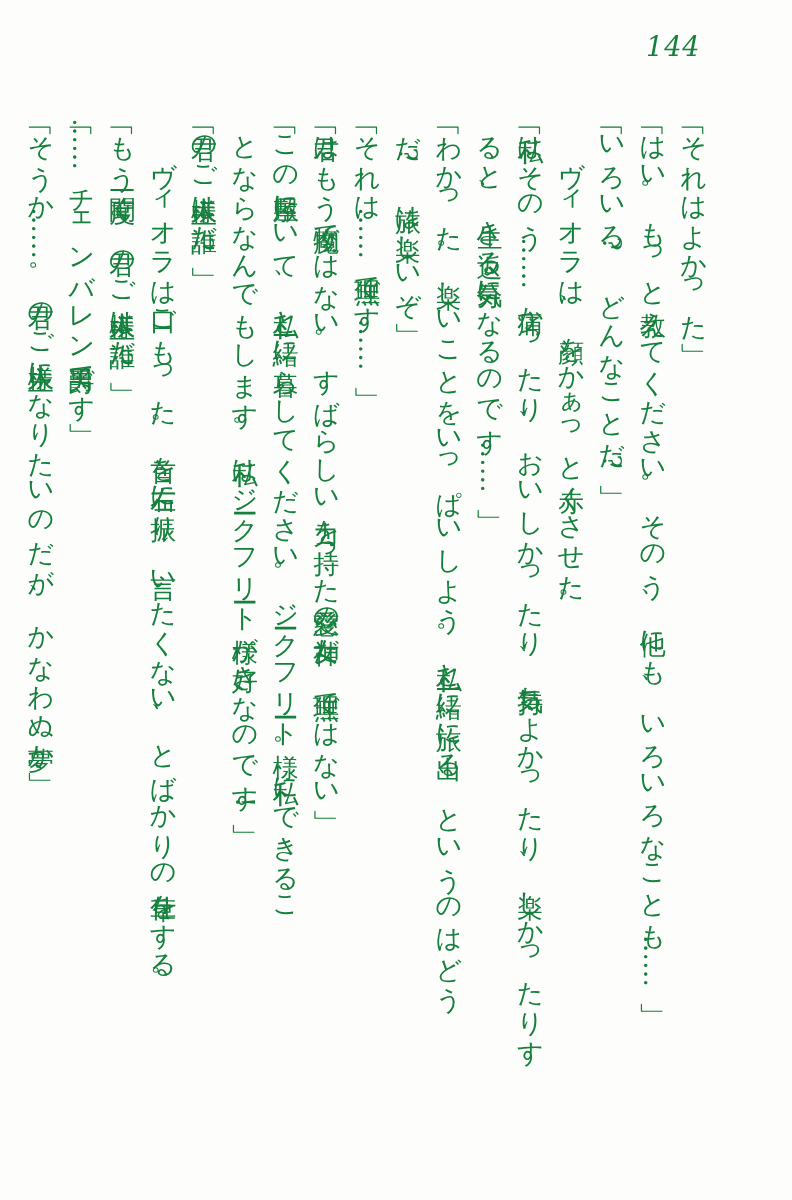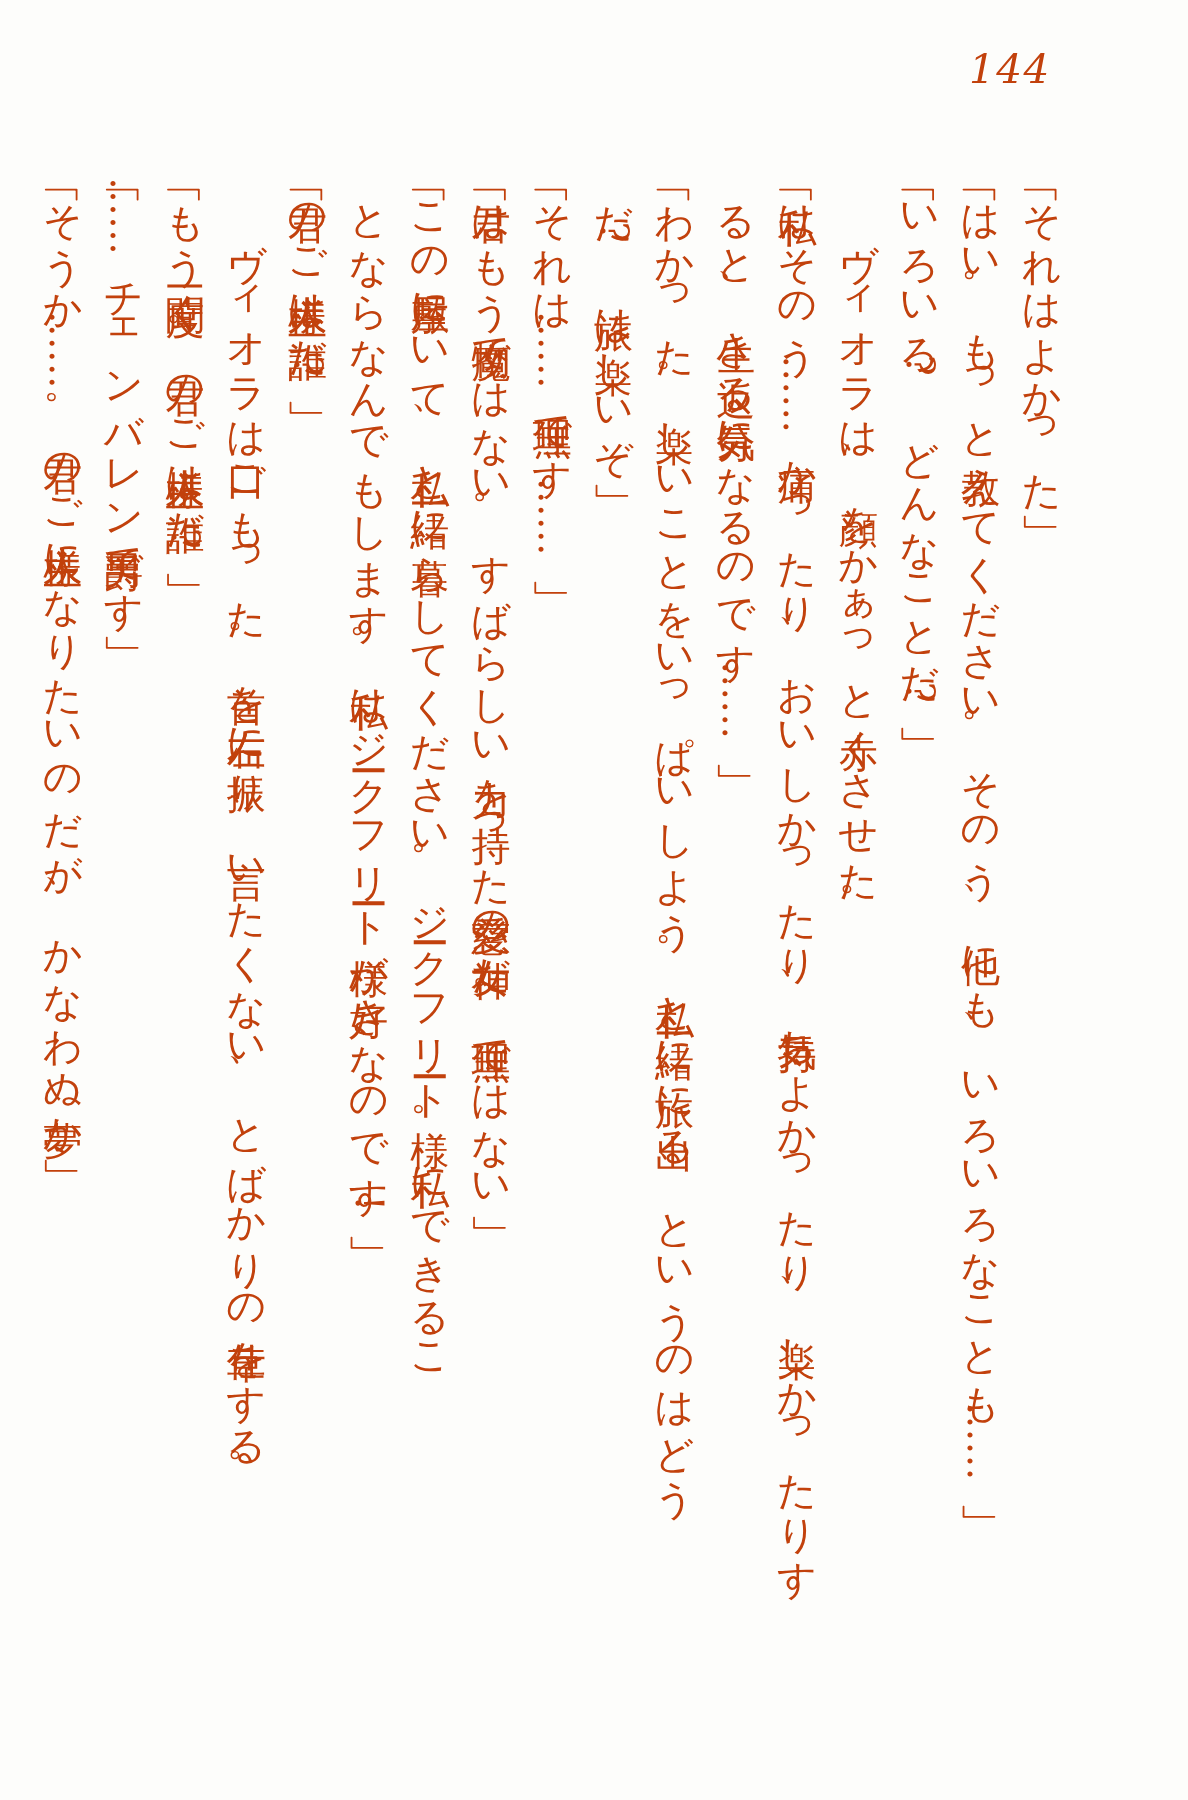--- a/index.html
+++ b/index.html
@@ -41,21 +41,21 @@
   .tline {
     white-space: nowrap;
   }
   .tline.indent {
     text-indent: 1em;
   }
 </style>
 </head>
 <body style="background: rgb(253, 253, 251);">
 
-<div class="page" style="color: #c2410c;">
+<div class="page" style="color: #15803d;">
   <div class="page-number">144</div>
   <div class="text-block">
       <div class="tline">「それはよかった」</div>
       <div class="tline">「はい。もっと教えてください。そのう、他にも、いろいろなことも……」</div>
       <div class="tline">「いろいろ?　どんなことだ?」</div>
       <div class="tline indent">ヴィオラは、顔をかぁっと赤くさせた。</div>
       <div class="tline">「私はそのう……痛かったり、おいしかったり、気持ちよかったり、楽しかったりす</div>
       <div class="tline">ると、生き返る気分になるのです……」</div>
       <div class="tline">「わかった。楽しいことをいっぱいしよう。私と一緒に旅に出る、というのはどう</div>
       <div class="tline">だ?　旅は楽しいぞ」</div>

